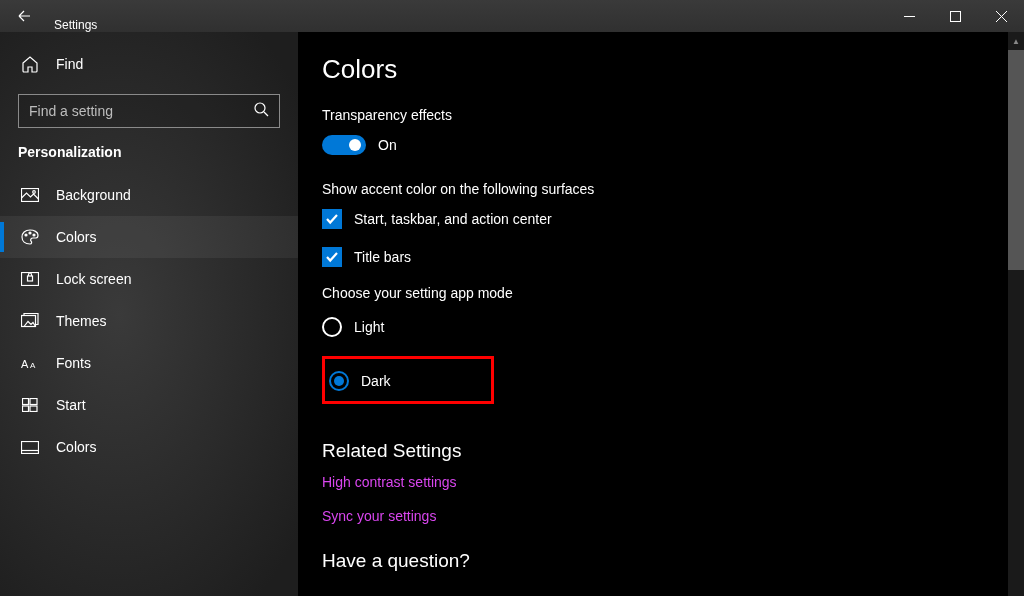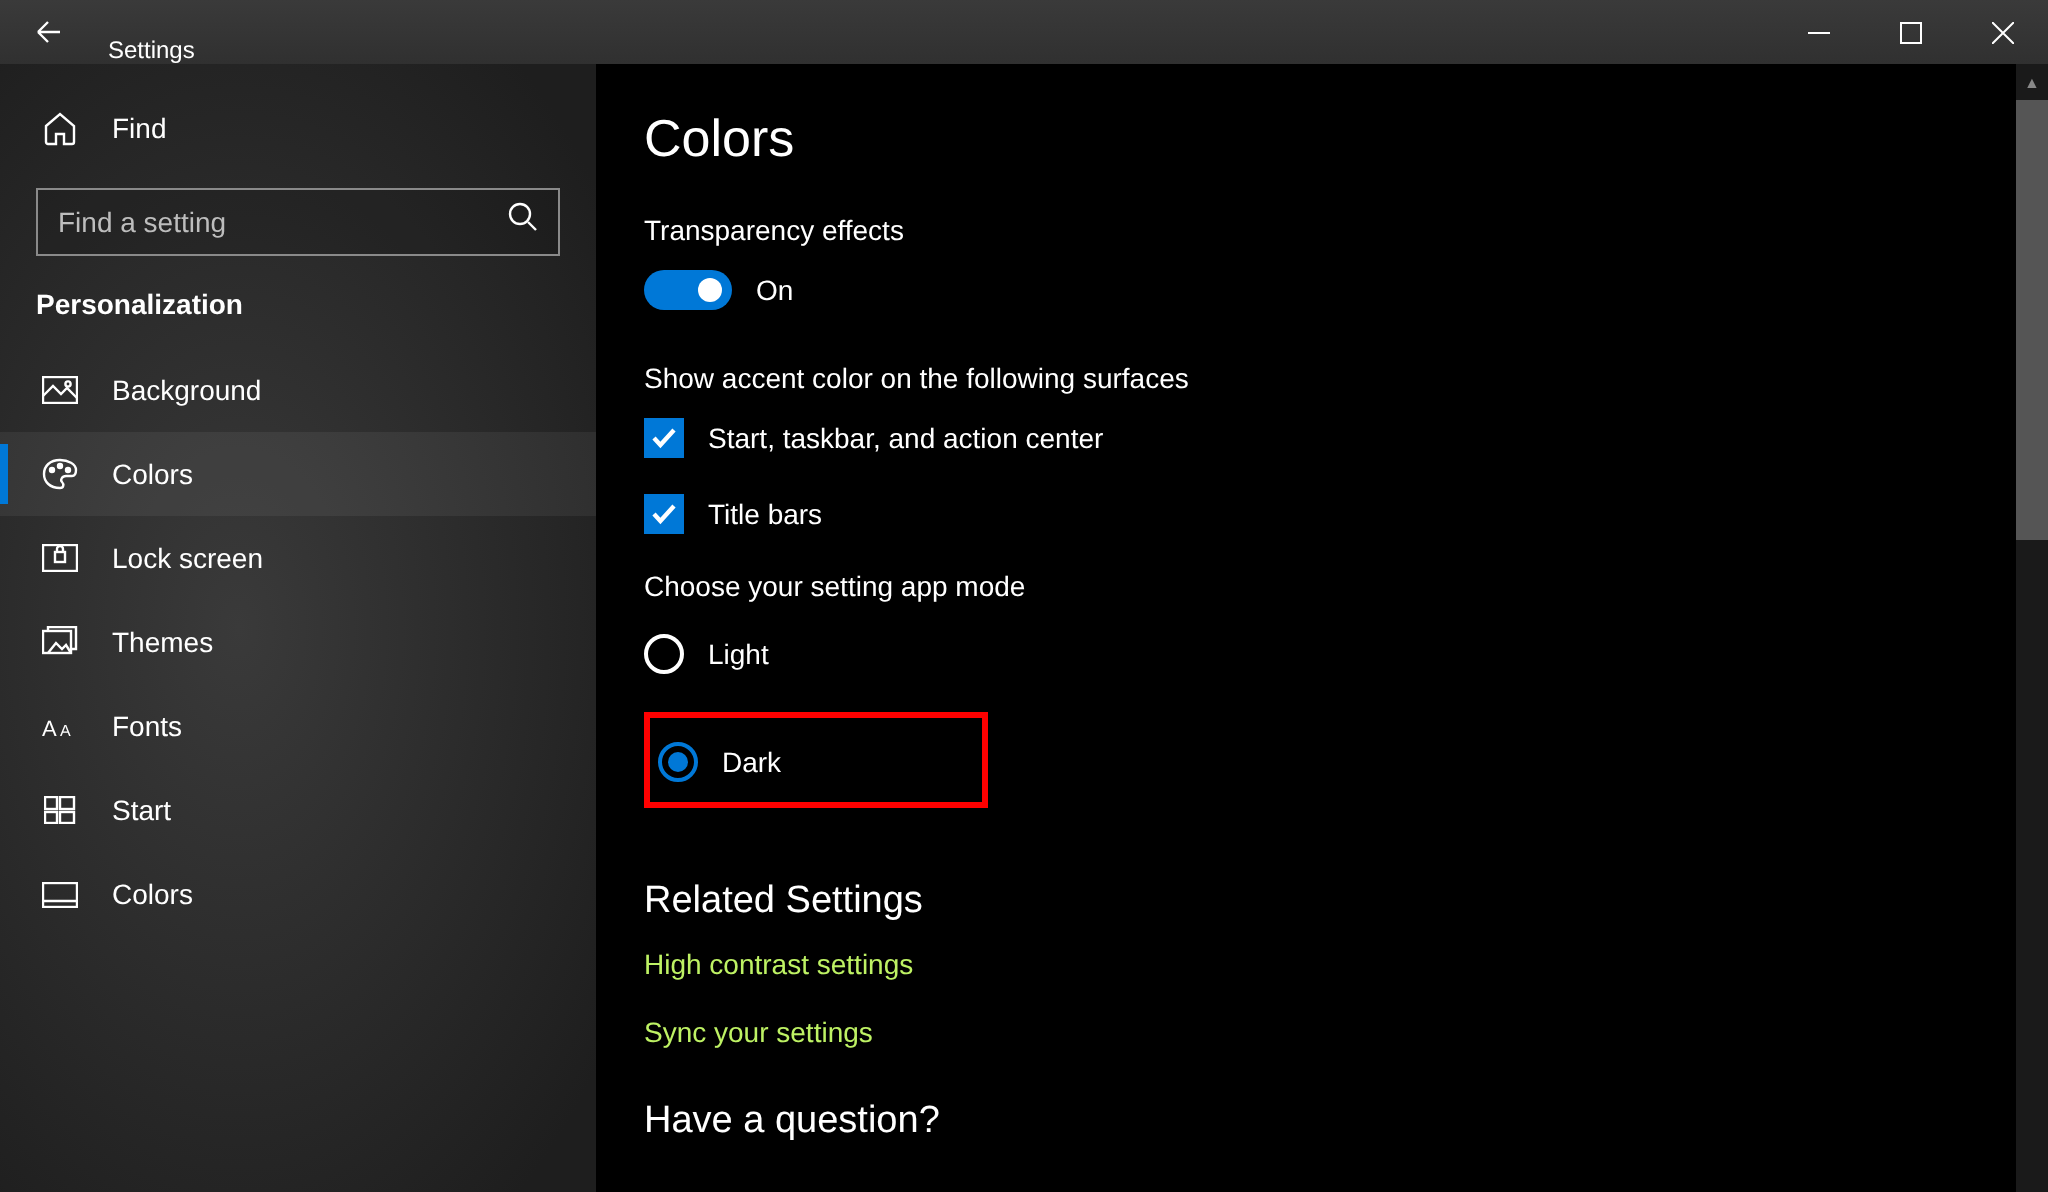--- a/index.html
+++ b/index.html
@@ -52,21 +52,21 @@
     .radio-row { display: flex; align-items: center; margin-bottom: 15px; cursor: pointer; padding: 4px 0; }
     .radio-outer { width: 20px; height: 20px; border: 2px solid #fff; border-radius: 50%; display: flex; align-items: center; justify-content: center; }
     .radio-outer.sel { border-color: #0078d7; }
     .radio-inner { width: 10px; height: 10px; background: #0078d7; border-radius: 50%; }
     .radio-label { margin-left: 12px; font-size: 14px; }
 
     .highlight-box { border: 3px solid #ff0000; padding: 8px 100px 6px 4px; display: inline-flex; margin-bottom: 22px; }
     .highlight-box .radio-row { margin-bottom: 0; }
 
     h2.sub-title { font-weight: 400; font-size: 19px; margin-top: 14px; margin-bottom: 12px; }
-    .link-row { color: #bef264; font-size: 14px; margin-bottom: 18px; cursor: pointer; }
+    .link-row { color: #d946ef; font-size: 14px; margin-bottom: 18px; cursor: pointer; }
 
     .scrollbar { position: absolute; right: 0; top: 0; width: 16px; height: 100%; background: #1a1a1a; }
     .scrollbar .arrow { height: 18px; display: flex; align-items: center; justify-content: center; font-size: 8px; color: #888; }
     .scrollbar .thumb { position: absolute; top: 18px; width: 16px; height: 220px; background: #555; border-radius: 0; }
 
     .ico svg { stroke: #fff; fill: none; stroke-width: 1.2; }
   </style>
 </head>
 <body>
 

